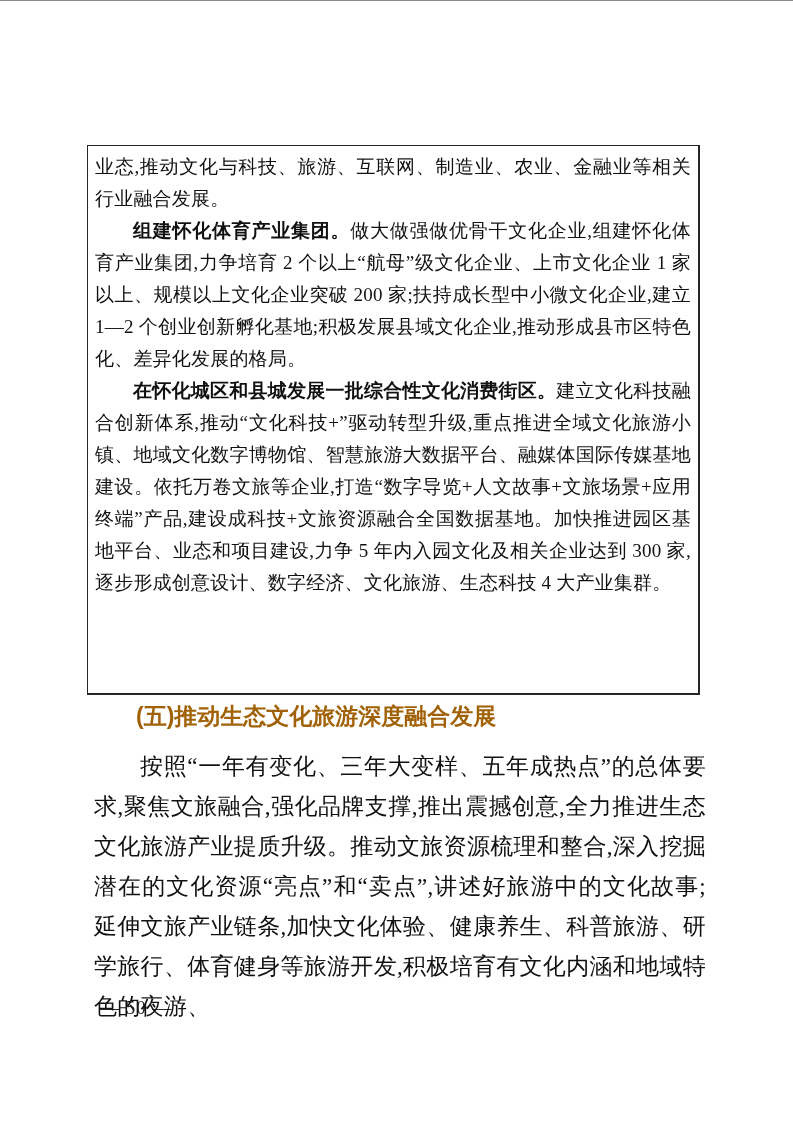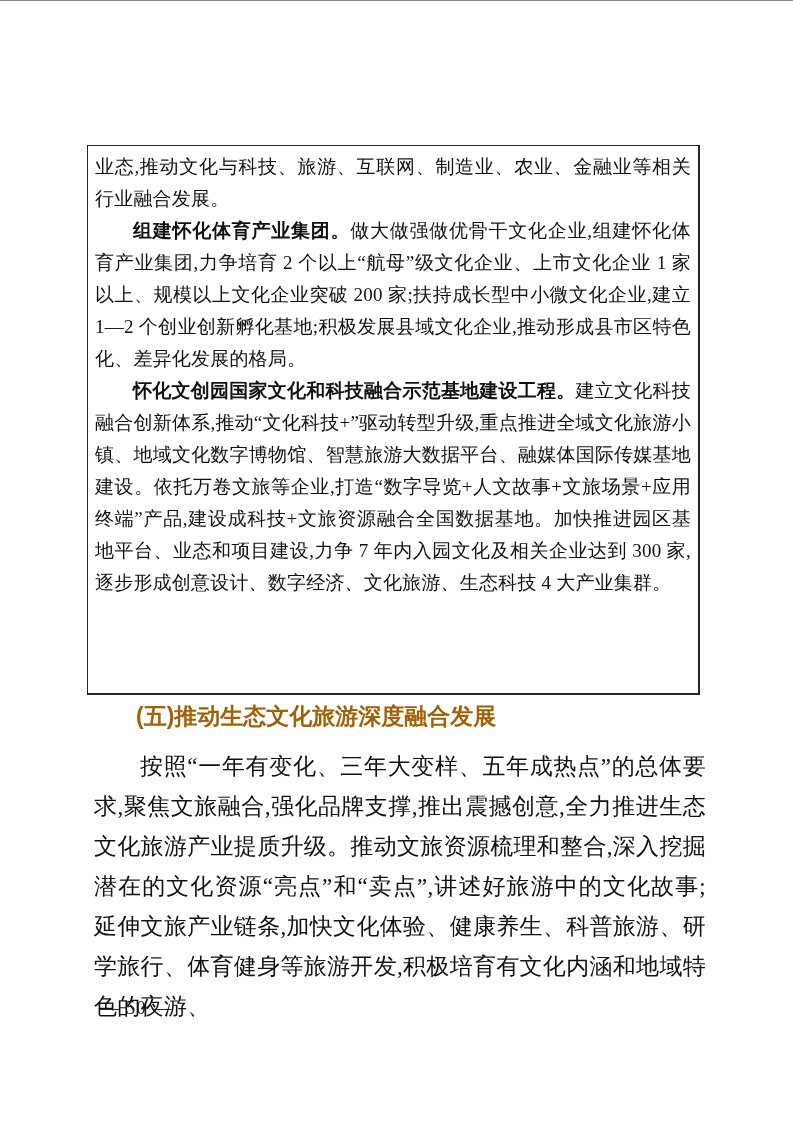--- a/index.html
+++ b/index.html
@@ -74,21 +74,21 @@
 </style>
 </head>
 <body>
 
 <div class="page">
   <div class="top-edge"></div>
 
   <div class="project-box">
     <p><span class="lead"></span><span>业态,推动文化与科技、旅游、互联网、制造业、农业、金融业等相关行业融合发展。</span></p>
     <p class="indent"><span class="lead">组建怀化体育产业集团。</span><span>做大做强做优骨干文化企业,组建怀化体育产业集团,力争培育 2 个以上“航母”级文化企业、上市文化企业 1 家以上、规模以上文化企业突破 200 家;扶持成长型中小微文化企业,建立 1—2 个创业创新孵化基地;积极发展县域文化企业,推动形成县市区特色化、差异化发展的格局。</span></p>
-    <p class="indent"><span class="lead">怀化文创园国家文化和科技融合示范基地建设工程。</span><span>建立文化科技融合创新体系,推动“文化科技+”驱动转型升级,重点推进全域文化旅游小镇、地域文化数字博物馆、智慧旅游大数据平台、融媒体国际传媒基地建设。依托万卷文旅等企业,打造“数字导览+人文故事+文旅场景+应用终端”产品,建设成科技+文旅资源融合全国数据基地。加快推进园区基地平台、业态和项目建设,力争 7 年内入园文化及相关企业达到 300 家,逐步形成创意设计、数字经济、文化旅游、生态科技 4 大产业集群。</span></p>
+    <p class="indent"><span class="lead">在怀化城区和县城发展一批综合性文化消费街区。</span><span>建立文化科技融合创新体系,推动“文化科技+”驱动转型升级,重点推进全域文化旅游小镇、地域文化数字博物馆、智慧旅游大数据平台、融媒体国际传媒基地建设。依托万卷文旅等企业,打造“数字导览+人文故事+文旅场景+应用终端”产品,建设成科技+文旅资源融合全国数据基地。加快推进园区基地平台、业态和项目建设,力争 5 年内入园文化及相关企业达到 300 家,逐步形成创意设计、数字经济、文化旅游、生态科技 4 大产业集群。</span></p>
   </div>
 
   <h3 class="section-heading">(五)推动生态文化旅游深度融合发展</h3>
 
   <p class="section-paragraph">按照“一年有变化、三年大变样、五年成热点”的总体要求,聚焦文旅融合,强化品牌支撑,推出震撼创意,全力推进生态文化旅游产业提质升级。推动文旅资源梳理和整合,深入挖掘潜在的文化资源“亮点”和“卖点”,讲述好旅游中的文化故事;延伸文旅产业链条,加快文化体验、健康养生、科普旅游、研学旅行、体育健身等旅游开发,积极培育有文化内涵和地域特色的夜游、</p>
 
   <div class="page-number">— 50 —</div>
 </div>
 
 </body></html>

